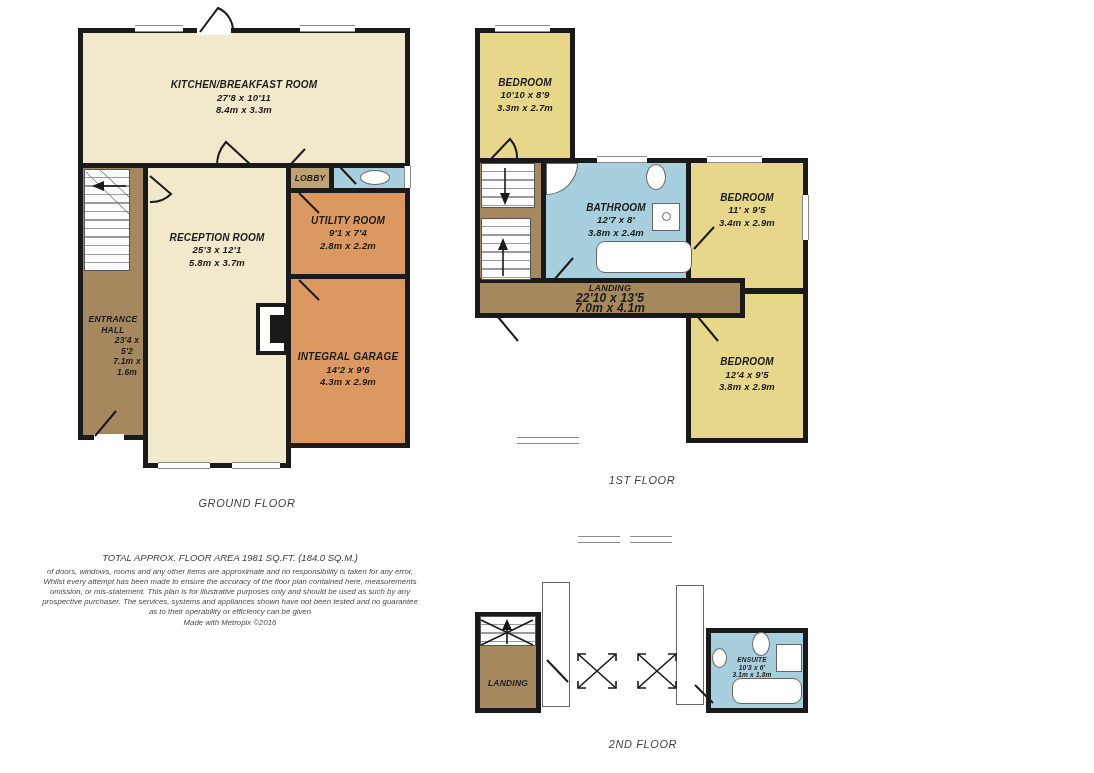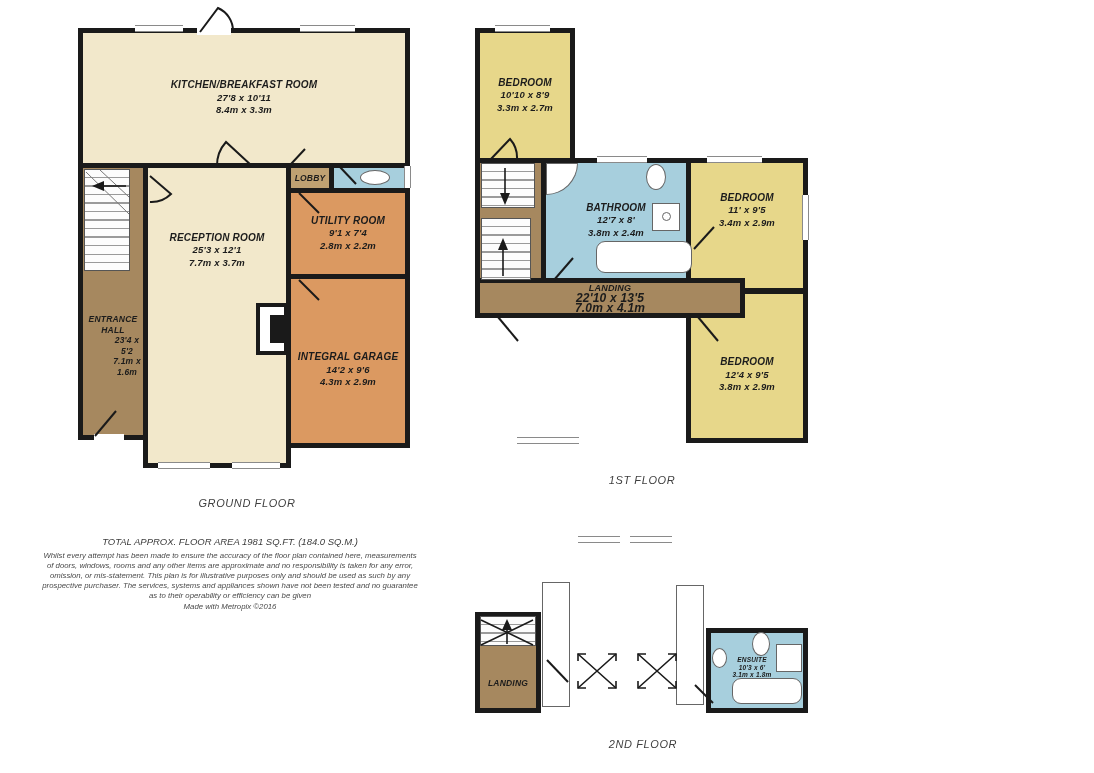--- a/index.html
+++ b/index.html
@@ -22,21 +22,21 @@
        border-right:1.5px solid #8a8a8a;box-sizing:border-box;}
   .gap{position:absolute;background:#fff;}
   .fix{position:absolute;box-sizing:border-box;background:#fff;border:1.5px solid #666;}
   .ell{border-radius:50%;}
   .rr{border-radius:9px;}
   .qsink{border-radius:0 0 100% 0;}
   .chimney{position:absolute;box-sizing:border-box;background:#fff;border:4px solid var(--c-wall);}
   .chimney-inner{position:absolute;background:var(--c-wall);}
   .floor-label{position:absolute;text-align:center;font-size:11px;letter-spacing:.6px;color:#3f3f3f;}
   .footer{position:absolute;left:30px;top:536px;width:400px;text-align:center;color:#4a4a4a;}
-  .footer .total{font-size:9.5px;color:#3c3c3c;margin-bottom:4px;}
+  .footer .total{font-size:9.5px;color:#3c3c3c;margin-bottom:4px;margin-top:16px;}
   .footer .dline{font-size:7.8px;line-height:10px;}
   .footer .credit{font-size:7.8px;line-height:10px;margin-top:1px;}
   .overlay{position:absolute;left:0;top:0;pointer-events:none;}
 </style>
 </head>
 <body>
 
 <div class="page">
 
   <div class="room" style="left:78px;top:28px;width:332px;height:140px;background:var(--c-cream);">
@@ -52,21 +52,21 @@
       <div>ENTRANCE HALL</div>
       <div class="rdim">23'4 x 5'2</div>
       <div class="rdim">7.1m x 1.6m</div>
     </div>
   </div>
 
   <div class="room" style="left:143px;top:163px;width:148px;height:305px;background:var(--c-cream);padding-bottom:130px;">
     <div class="lbl">
       <div>RECEPTION ROOM</div>
       <div class="rdim">25'3 x 12'1</div>
-      <div class="rdim">7.7m x 3.7m</div>
+      <div class="rdim">5.8m x 3.7m</div>
     </div>
   </div>
 
   <div class="room" style="left:286px;top:188px;width:124px;height:91px;background:var(--c-orange);">
     <div class="lbl">
       <div>UTILITY ROOM</div>
       <div class="rdim">9'1 x 7'4</div>
       <div class="rdim">2.8m x 2.2m</div>
     </div>
   </div>
@@ -229,21 +229,21 @@
       <path d="M481,620 L533,645 M533,620 L481,645"></path>
     </g>
   </svg>
 
   <div class="floor-label" style="left:147px;top:497px;width:200px;">GROUND FLOOR</div>
   <div class="floor-label" style="left:592px;top:474px;width:100px;">1ST FLOOR</div>
   <div class="floor-label" style="left:593px;top:738px;width:100px;">2ND FLOOR</div>
 
   <div class="footer">
     <div class="total">TOTAL APPROX. FLOOR AREA 1981 SQ.FT. (184.0 SQ.M.)</div>
+    <div class="dline">of doors, windows, rooms and any other items are approximate and no responsibility is taken for any error,</div>
     <div class="dline">Whilst every attempt has been made to ensure the accuracy of the floor plan contained here, measurements</div>
-    <div class="dline">of doors, windows, rooms and any other items are approximate and no responsibility is taken for any error,</div>
     <div class="dline">omission, or mis-statement. This plan is for illustrative purposes only and should be used as such by any</div>
     <div class="dline">prospective purchaser. The services, systems and appliances shown have not been tested and no guarantee</div>
     <div class="dline">as to their operability or efficiency can be given</div>
     <div class="credit">Made with Metropix ©2016</div>
   </div>
 
 </div>
 
 </body></html>

